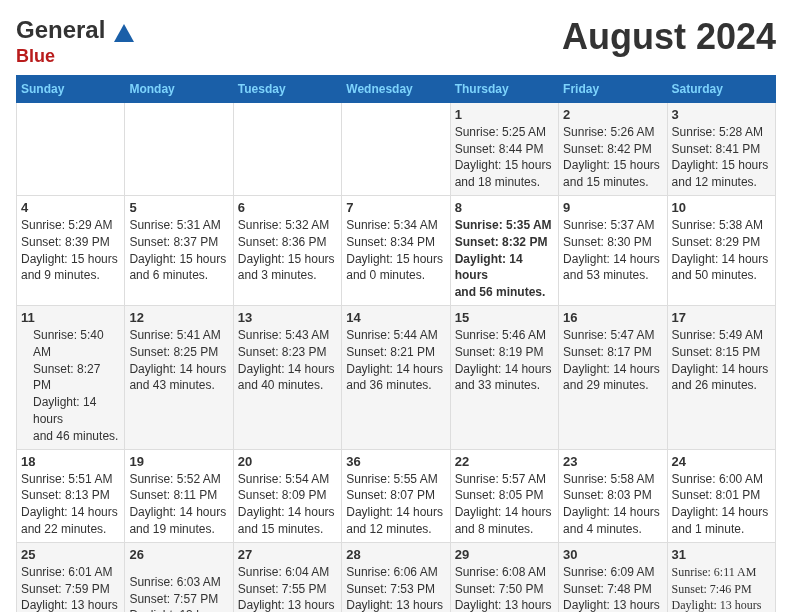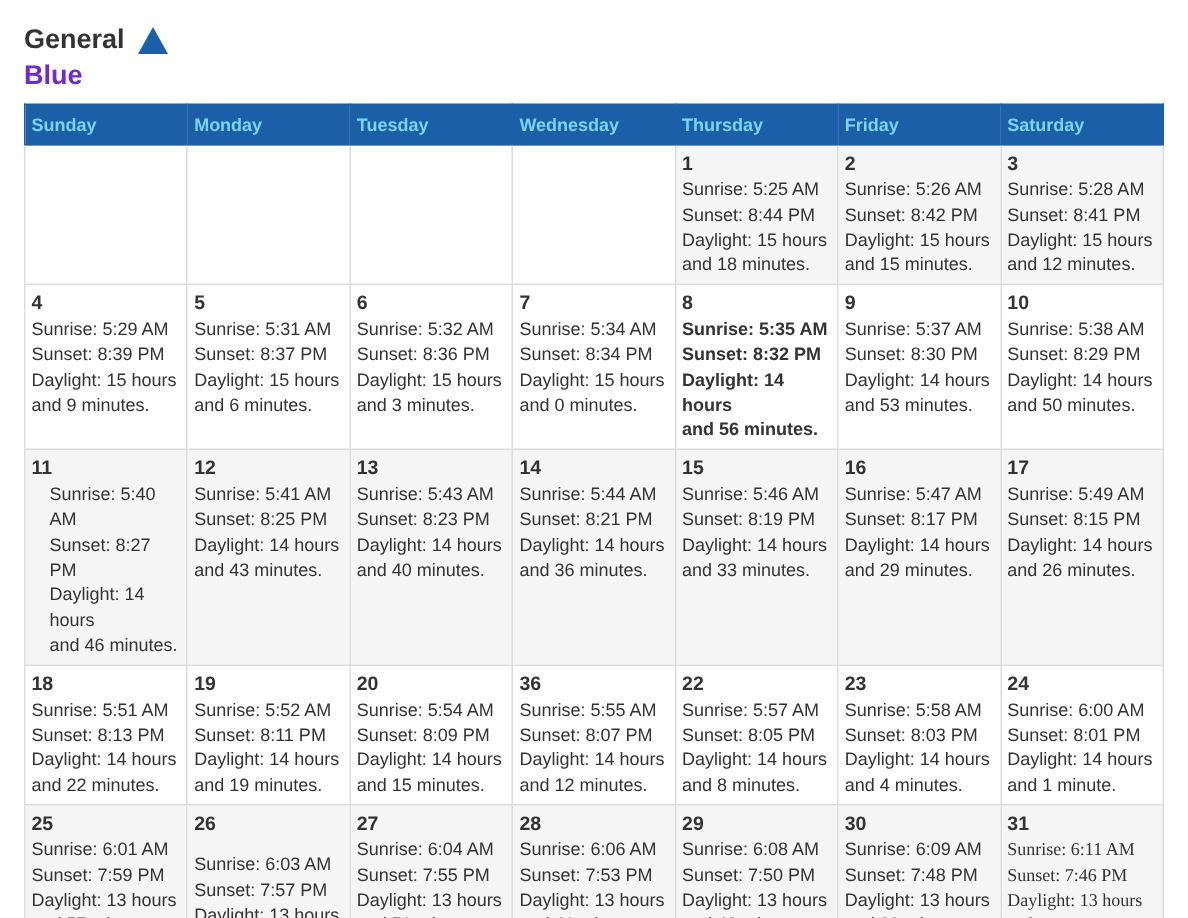--- a/index.html
+++ b/index.html
@@ -14,28 +14,28 @@
       display: flex;
       justify-content: space-between;
       align-items: flex-start;
       margin-bottom: 8px;
     }
     .logo {
       display: flex;
       align-items: center;
     }
     .logo-text-general {
-      font-size: 18px;
+      font-size: 24px;
       font-weight: bold;
       color: #333;
     }
     .logo-text-blue {
       font-size: 18px;
       font-weight: bold;
-      color: #6d28d9;
+      color: #b91c1c;
     }
     .logo-icon {
       width: 24px;
       height: 24px;
       margin-left: 2px;
     }
     .title-section {
       text-align: right;
     }
     .month-title {
@@ -97,20 +97,21 @@
     <div>
       <span class="logo-text-general">General</span>
       <svg class="logo-icon" viewBox="0 0 24 24" style="display:inline-block;vertical-align:middle;">
         <polygon points="12,2 22,20 2,20" fill="#1a5fa8"></polygon>
       </svg>
       <br>
       <span class="logo-text-blue">Blue</span>
     </div>
   </div>
   <div class="title-section">
+    <div class="month-title">August 2024</div>
   </div>
 </div>
 
 <table>
   <thead>
     <tr>
     <th>Sunday</th>
         <th>Monday</th>
         <th>Tuesday</th>
         <th>Wednesday</th>

